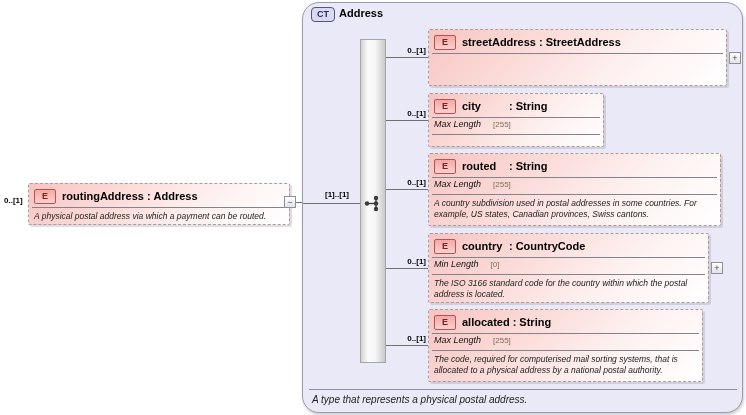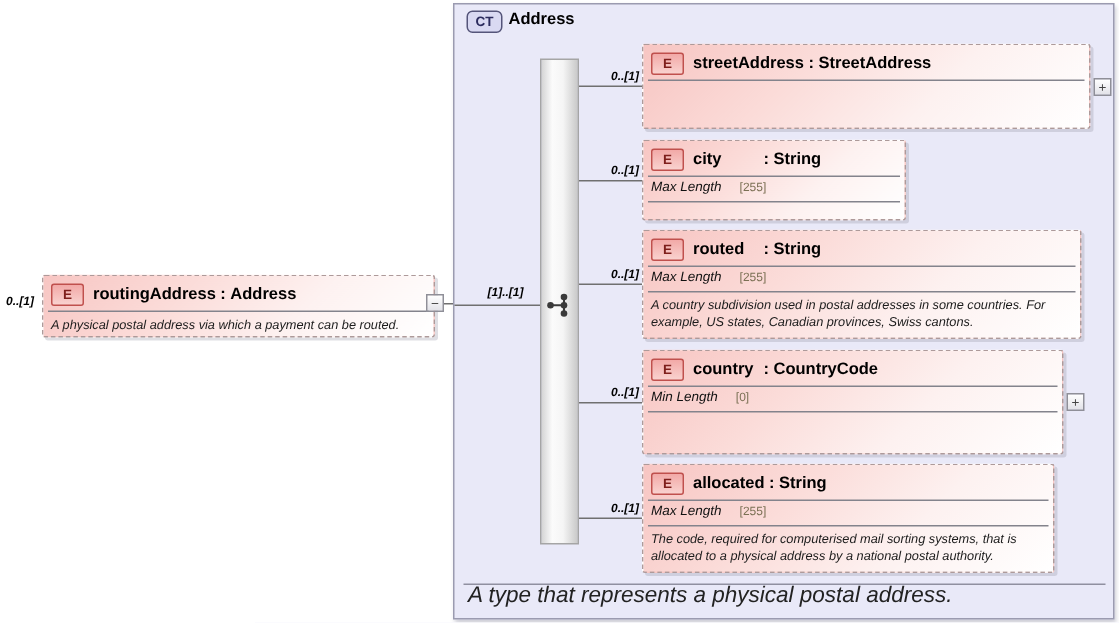--- a/index.html
+++ b/index.html
@@ -3,21 +3,21 @@
 <meta charset="utf-8">
 <style>
   html,body { margin:0; padding:0; background:#fff; }
   #stage {
     position:relative; width:746px; height:415px;
     font-family:"Liberation Sans", sans-serif; color:#000;
     overflow:hidden; background:#fff;
   }
   
   .card {
-    position:absolute; font-size:8px; font-style:italic; font-weight:bold;
+    position:absolute; font-size:8px; font-weight:bold;
     color:#000; white-space:nowrap;
   }
   
   .ebox {
     position:absolute; box-sizing:border-box;
     border:1px dashed #ad9a9a; border-radius:2px;
     background:linear-gradient(135deg,#f7c5c2 0%,#fbdcd9 35%,#fdf1f0 65%,#ffffff 100%);
     box-shadow:2px 2px 0 rgba(160,160,175,.35);
   }
   .ehead { display:flex; align-items:center; height:20px; padding:2px 5px 0 5px; }
@@ -45,31 +45,31 @@
     position:absolute; box-sizing:border-box; width:12px; height:12px;
     border:1px solid #8f8f98; background:linear-gradient(180deg,#ffffff,#e2e2e8);
     font-size:9px; line-height:10px; text-align:center; color:#444; z-index:5;
   }
   #root-collapse { left:284px; top:196px; }
   #root-line { position:absolute; left:296px; top:202px; width:6px; height:1px; background:#707070; }
   
   #ct-panel {
     position:absolute; left:302px; top:2px; width:441px; height:411px;
     box-sizing:border-box; background:#e9e9f8;
-    border:1px solid #9b9bb0; border-radius:0;
+    border:1px solid #9b9bb0; border-radius:17px;
     box-shadow:1px 2px 3px rgba(110,110,135,.35);
   }
   #ct-badge {
     position:absolute; left:8px; top:4px; width:22px; height:13px; line-height:13px;
     text-align:center; font-size:9px; font-weight:bold; color:#2b2b5e;
     background:#d9d9f2; border:1px solid #55557a; border-radius:4px;
   }
   #ct-title { position:absolute; left:36px; top:4px; font-size:11px; font-weight:bold; }
   #ct-footer-line { position:absolute; left:6px; right:5px; bottom:22px; border-top:1px solid #9090a0; }
-  #ct-footer { position:absolute; left:9px; bottom:7px; font-size:15px; font-style:italic; color:#222; }
+  #ct-footer { position:absolute; left:9px; bottom:7px; font-size:10px; font-style:italic; color:#222; }
   
   #seq-bar {
     position:absolute; left:57px; top:36px; width:26px; height:324px; box-sizing:border-box;
     border:1px solid #a5a5a5;
     background:linear-gradient(to right,#d4d4d4 0%,#fbfbfb 30%,#f5f5f5 60%,#c9c9c9 100%);
   }
   #seq-icon { position:absolute; left:60px; top:192px; }
   #seq-card { left:22px; top:187px; width:33px; }
   #seq-line { position:absolute; left:0; top:200px; width:57px; height:1px; background:#707070; }
   
@@ -182,20 +182,21 @@
         <span class="ename">country</span>
         <span class="ecolon">:</span>
         <span class="etype">CountryCode</span>
       </div>
       <div class="sep"></div>
       <div class="efacet">
         <span class="fname">Min Length</span>
         <span class="fval">[0]</span>
       </div>
       <div class="sep"></div>
+      <div class="eannot">The ISO 3166 standard code for the country within which the postal address is located.</div>
       <div class="togglebox expand">+</div>
     </div>
 
     <div class="ebox" id="ebox-4">
       <div class="ehead">
         <span class="ebadge">E</span>
         <span class="ename">allocated</span>
         <span class="ecolon">:</span>
         <span class="etype">String</span>
       </div>

